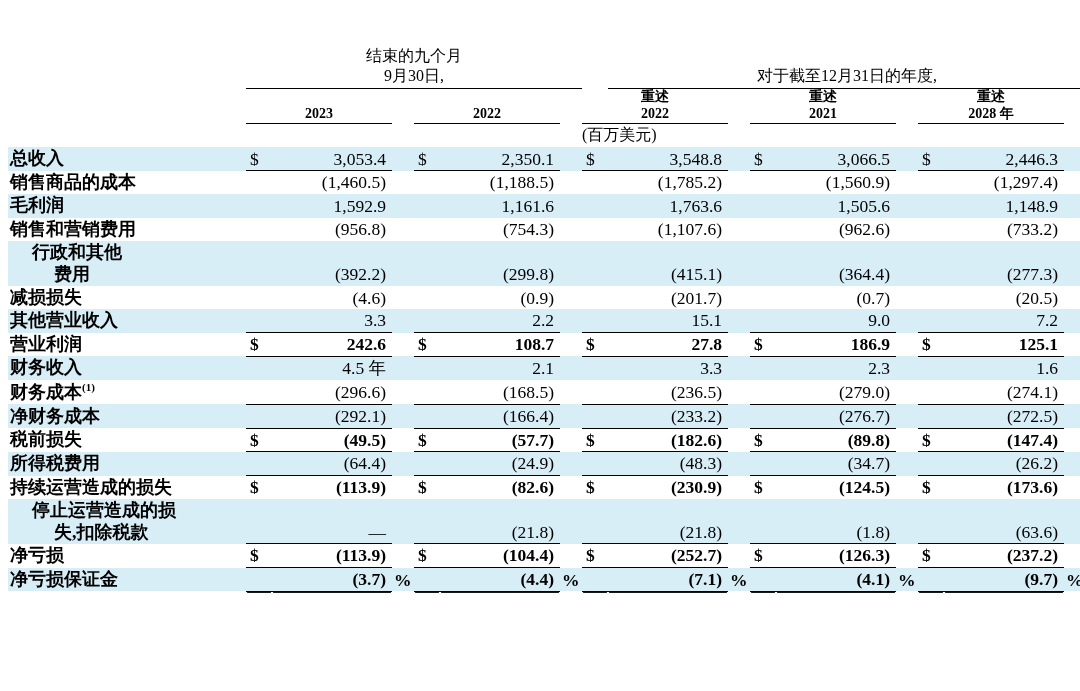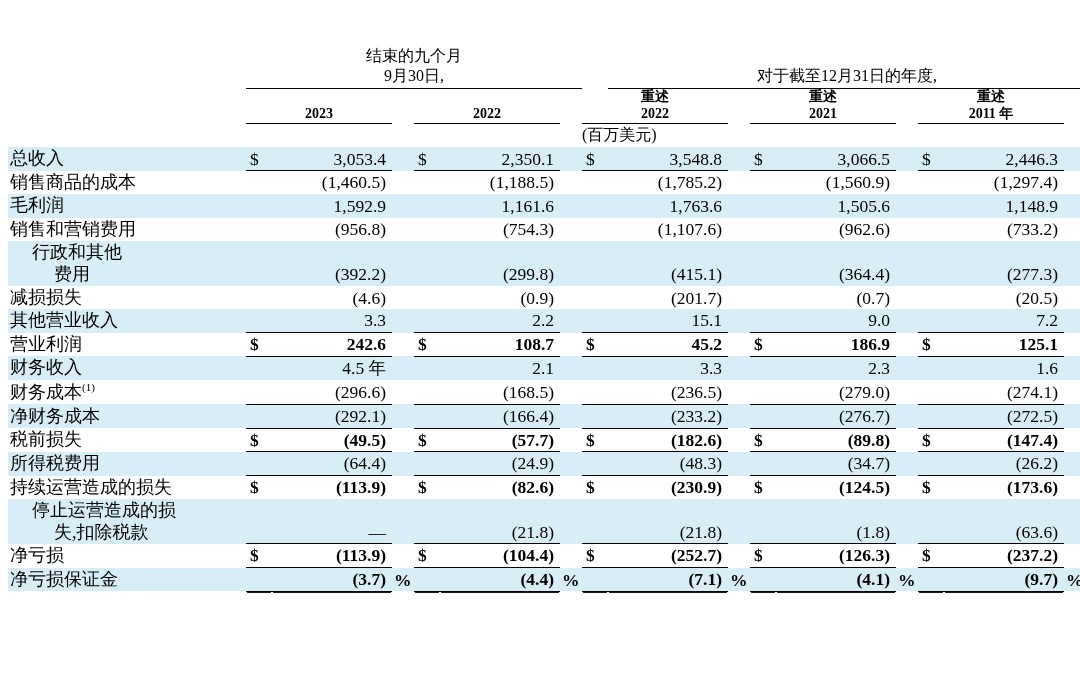--- a/index.html
+++ b/index.html
@@ -38,20 +38,21 @@
     padding: 0;
     vertical-align: bottom;
     font-weight: normal;
     line-height: 1.30;
     white-space: nowrap;
   }
   .band { background: #d8eef7; }
   .label {
     padding-left: 2px;
     font-size: 18px;
+    font-weight: bold;
   }
   .num {
     text-align: right;
     padding-right: 6px;
     font-size: 17.5px;
   }
   .cur {
     text-align: left;
     padding-left: 4px;
     font-size: 17.5px;
@@ -145,21 +146,21 @@
       <td></td>
 
       <td colspan="2" class="yr yr-rule">
         <div>重述</div>
         <div>2021</div>
       </td>
       <td></td>
 
       <td colspan="2" class="yr yr-rule">
         <div>重述</div>
-        <div>2011 年</div>
+        <div>2028 年</div>
       </td>
       <td></td>
     </tr>
 
     <tr>
       <td></td>
       <td colspan="3"></td>
       <td colspan="3"></td>
       <td colspan="3" class="unit">(百万美元)</td>
       <td colspan="3"></td>
@@ -313,21 +314,21 @@
           <td class="label">
             <div>营业利润</div>
           </td>
           <td class="cur bold dline">$</td>
           <td class="num bold dline">242.6</td>
           <td class="pct bold "></td>
           <td class="cur bold dline">$</td>
           <td class="num bold dline">108.7</td>
           <td class="pct bold "></td>
           <td class="cur bold dline">$</td>
-          <td class="num bold dline">45.2</td>
+          <td class="num bold dline">27.8</td>
           <td class="pct bold "></td>
           <td class="cur bold dline">$</td>
           <td class="num bold dline">186.9</td>
           <td class="pct bold "></td>
           <td class="cur bold dline">$</td>
           <td class="num bold dline">125.1</td>
           <td class="pct bold "></td>
         </tr>
         <tr class="band">
           <td class="label">

